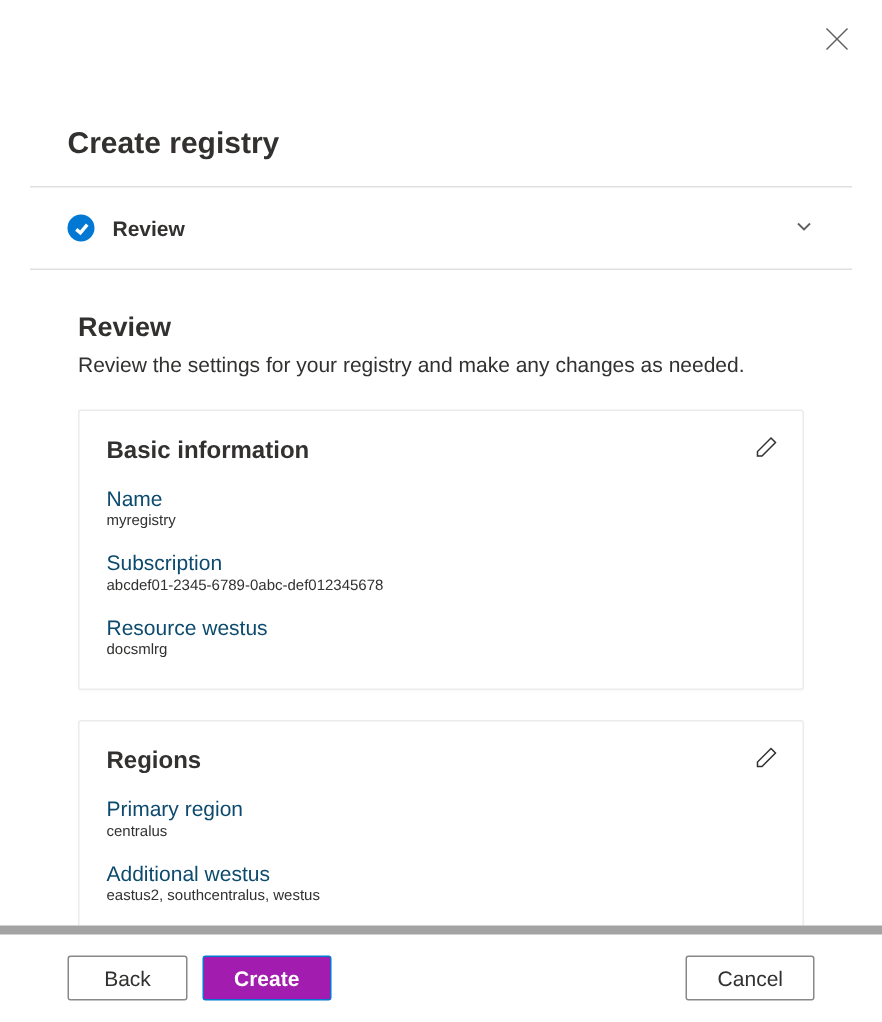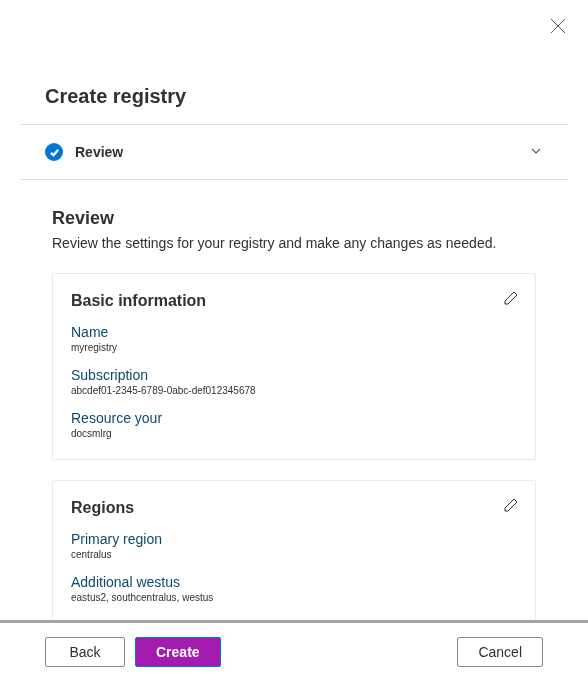--- a/index.html
+++ b/index.html
@@ -119,21 +119,21 @@
     }
     .field-value {
       font-size: 10px;
       color: #323130;
     }
     .footer {
       position: absolute;
       bottom: 0;
       left: 0;
       right: 0;
-      border-top: 3px solid #a3a3a3;
+      border-top: 6px solid #a3a3a3;
       padding: 14px 45px;
       display: flex;
       align-items: center;
       background: #fff;
     }
     .btn {
       font-family: inherit;
       font-size: 14px;
       padding: 6px 20px;
       border: 1px solid #8a8886;
@@ -202,21 +202,21 @@
     <div class="card-title">Basic information</div>
     <div class="field">
       <div class="field-label">Name</div>
       <div class="field-value">myregistry</div>
     </div>
     <div class="field">
       <div class="field-label">Subscription</div>
       <div class="field-value">abcdef01-2345-6789-0abc-def012345678</div>
     </div>
     <div class="field">
-      <div class="field-label">Resource your</div>
+      <div class="field-label">Resource westus</div>
       <div class="field-value">docsmlrg</div>
     </div>
   </div>
 
   <div class="card">
     <div class="edit-icon">
       <svg viewBox="0 0 16 16" stroke="currentColor" stroke-width="1" fill="none">
         <path d="M11 2 L14 5 L5 14 L2 14 L2 11 Z"></path>
       </svg>
     </div>

